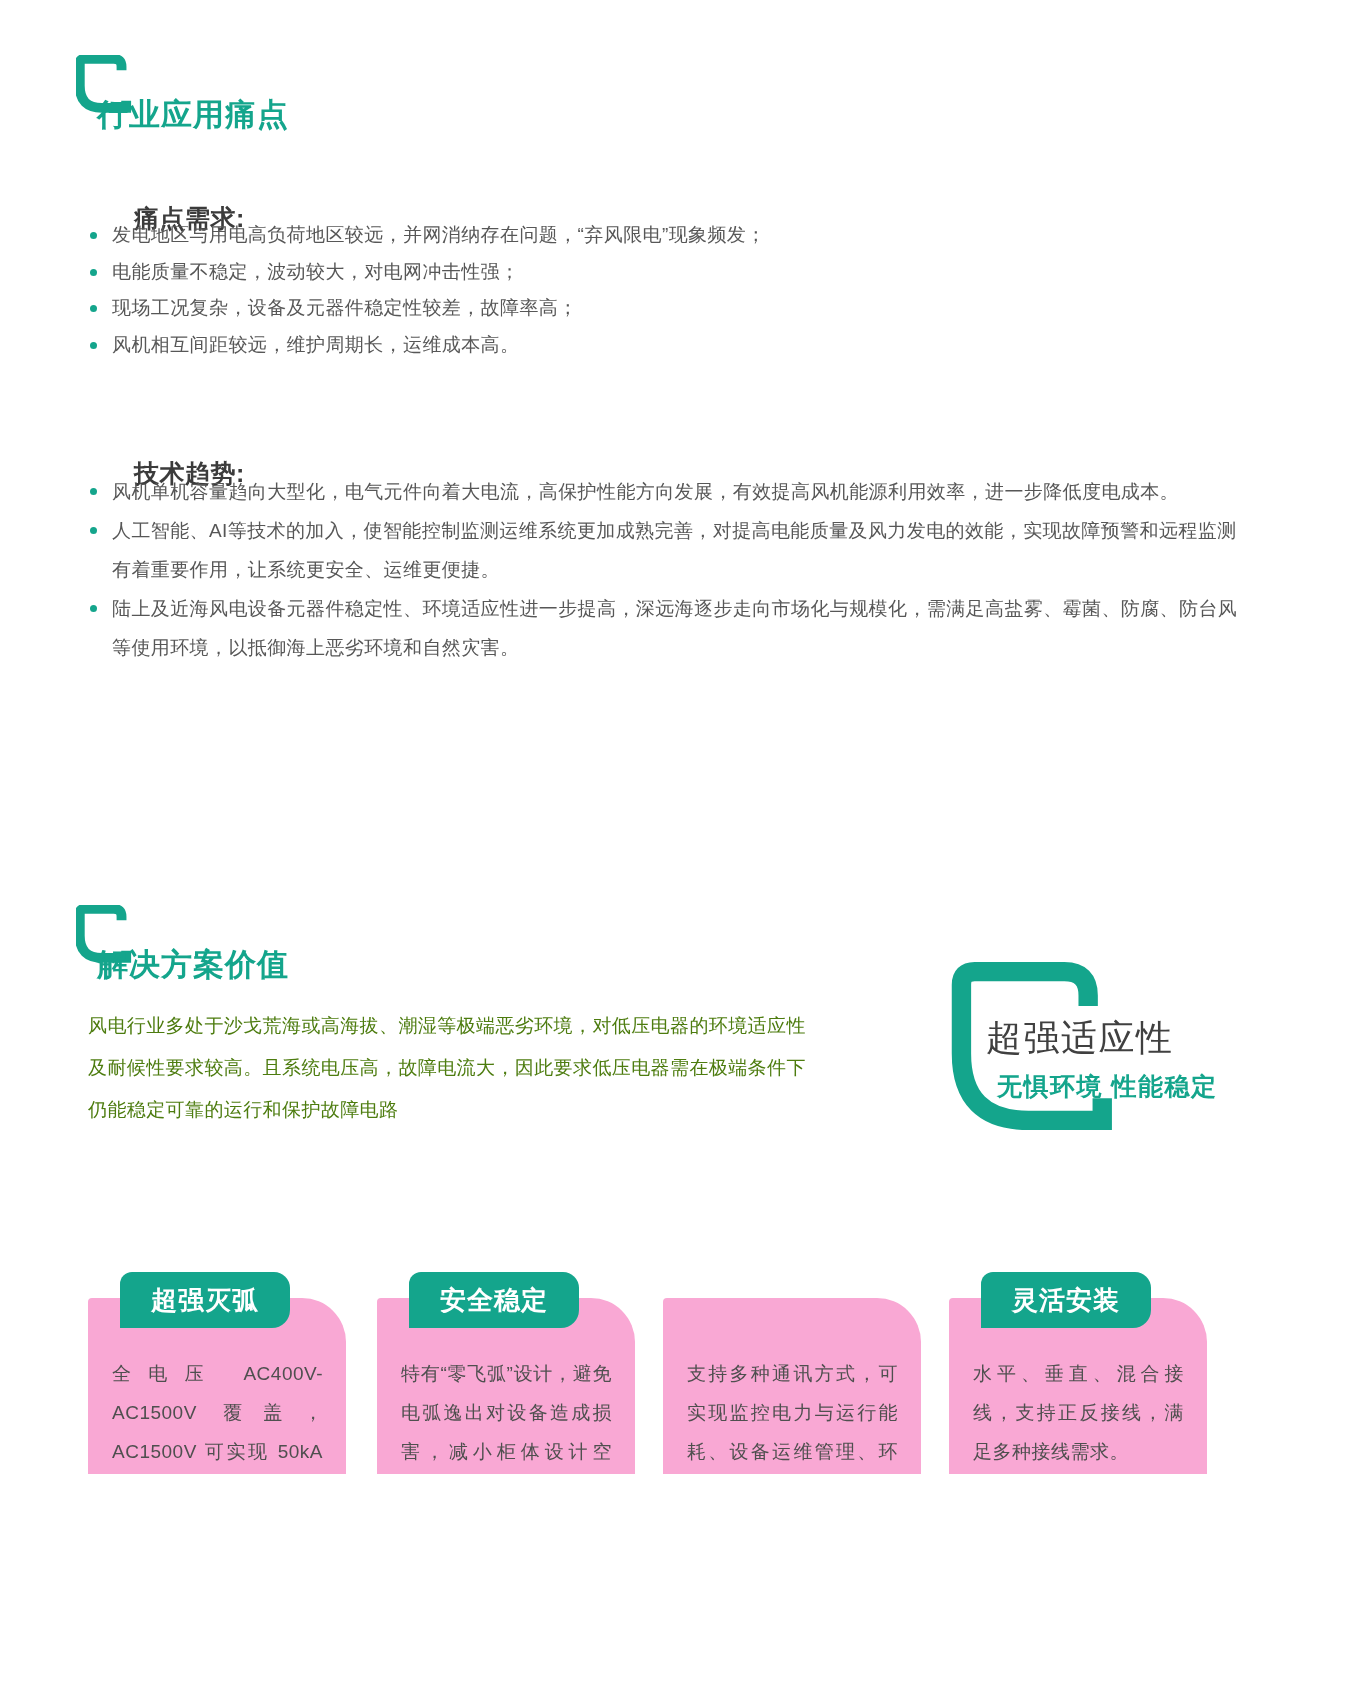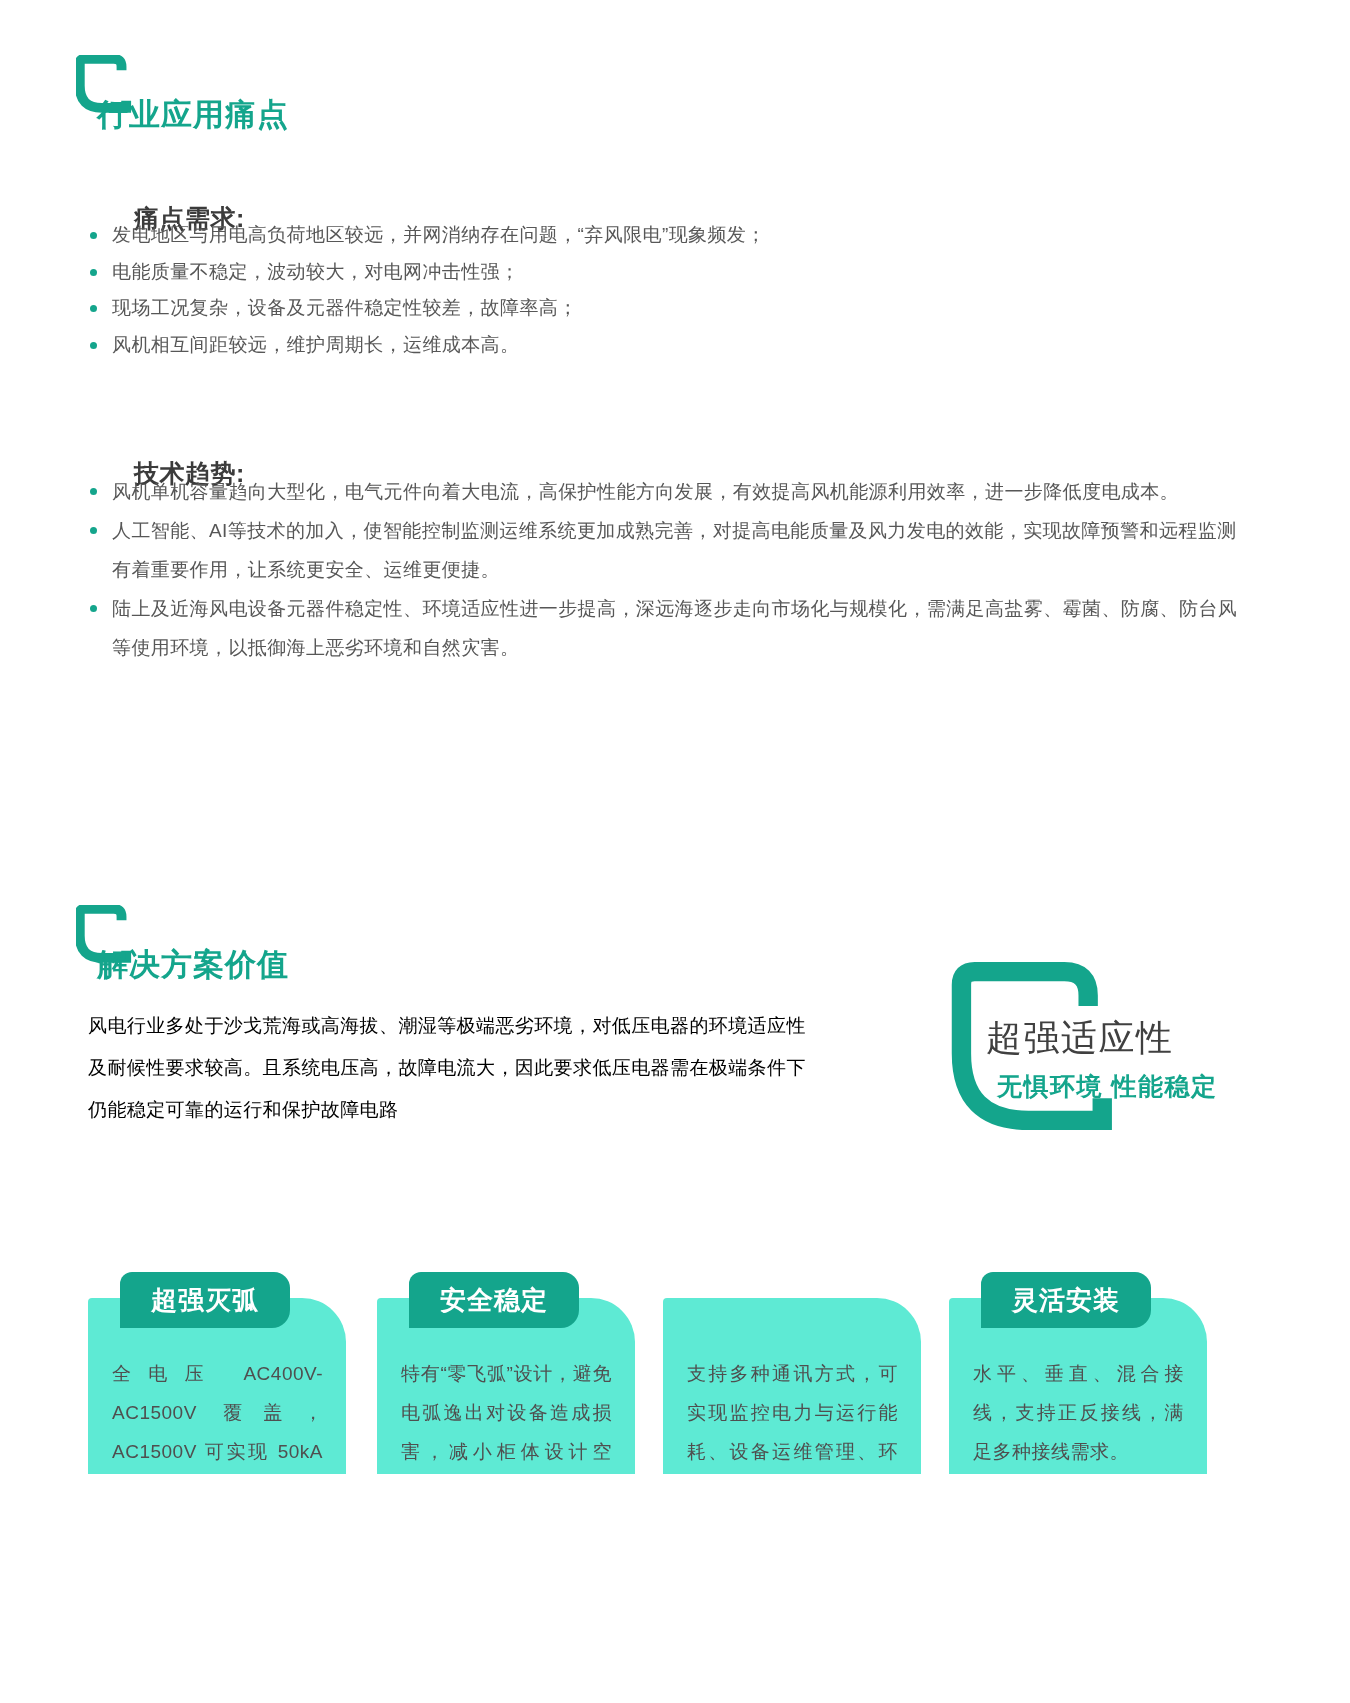--- a/index.html
+++ b/index.html
@@ -26,35 +26,35 @@
   .pain-list li{line-height:36.5px;}
   .trend-list li{line-height:39px;}
   .dot{
     position:absolute;left:2px;width:7px;height:7px;border-radius:50%;
     background:#14A58C;
   }
   .pain-list .dot{top:15px;}
   .trend-list .dot{top:16px;}
   
   .para{position:absolute;left:88px;top:1005px;font-size:19px;line-height:42px;
-    color:#000000;letter-spacing:0.4px;white-space:nowrap;}
+    color:#4d7c0f;letter-spacing:0.4px;white-space:nowrap;}
   
   .emblem-svg{position:absolute;left:950px;top:960px;width:176px;height:194px;}
   .emblem-title{
     position:absolute;left:986px;top:1014px;font-size:36px;font-weight:400;
     color:#404040;letter-spacing:1.5px;white-space:nowrap;
   }
   .emblem-sub{
     position:absolute;left:997px;top:1070px;font-size:25px;font-weight:700;
     color:#14A58C;letter-spacing:1.5px;white-space:nowrap;
   }
   
   .cards{position:absolute;left:0;top:1298px;width:1350px;height:360px;}
   .card{
-    position:absolute;top:0;width:258px;height:325px;background:#5eead4;
+    position:absolute;top:0;width:258px;height:325px;background:#f9a8d4;
     border-radius:4px 44px 4px 40px;
   }
   .card-1{left:88px;}
   .card-2{left:377px;}
   .card-3{left:663px;}
   .card-4{left:949px;}
   .badge{
     position:absolute;left:32px;top:-26px;height:56px;line-height:56px;
     background:#14A58C;color:#ffffff;font-size:26px;font-weight:700;
     padding:0 31px;border-radius:12px 16px 18px 0;letter-spacing:1px;

